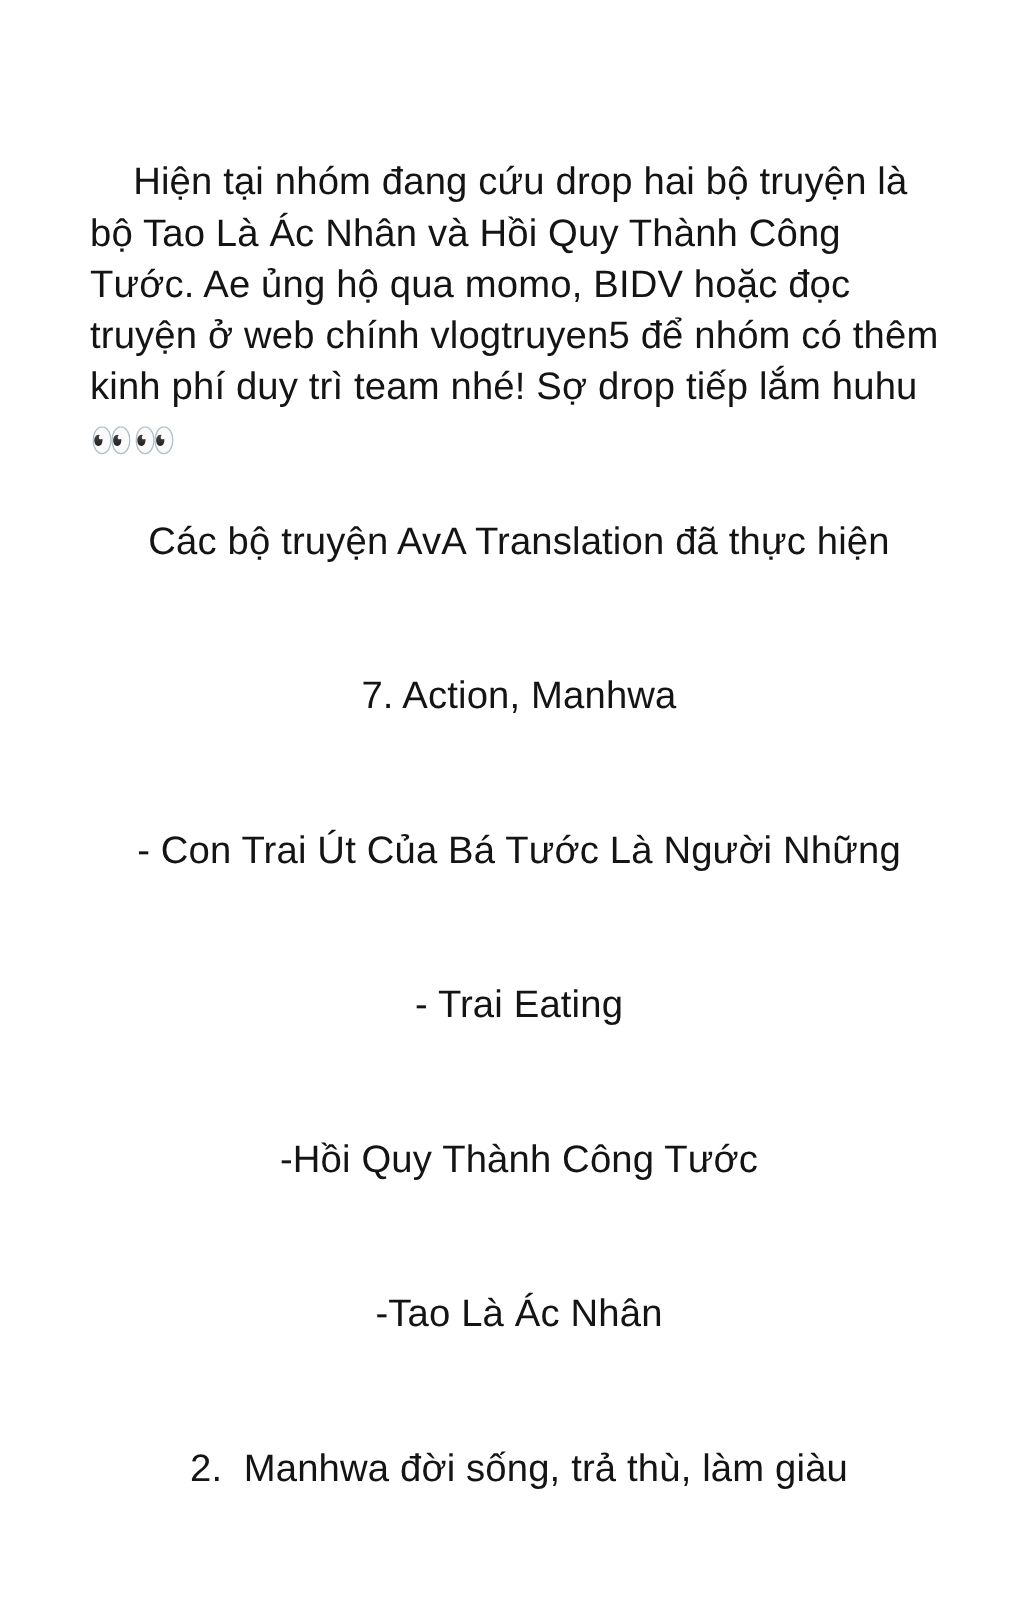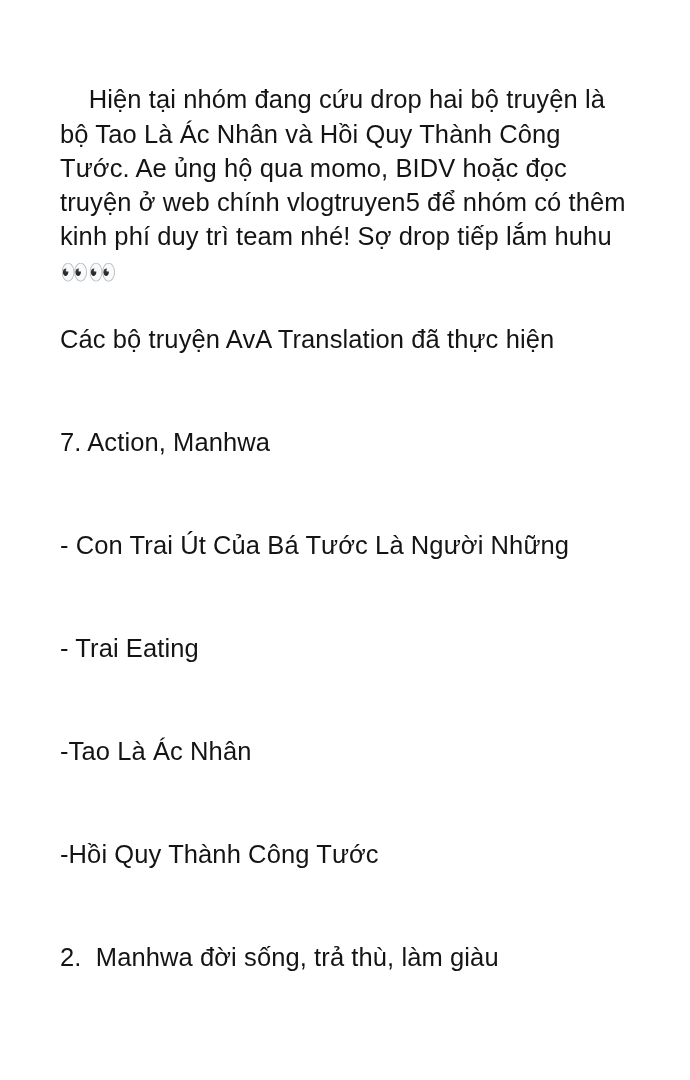--- a/index.html
+++ b/index.html
@@ -11,54 +11,55 @@
     width: 690px;
     height: 1080px;
     font-family: "Liberation Sans", sans-serif;
     color: #1a1a1a;
     overflow: hidden;
   }
   .page {
     width: 690px;
     height: 1080px;
     box-sizing: border-box;
-    padding: 48px 58px 0 60px;
+    padding: 70px 58px 0 60px;
     background: #ffffff;
   }
   .text-block {
     font-size: 25.5px;
     line-height: 1.345;
     letter-spacing: 0.1px;
     color: #141414;
     white-space: pre-wrap;
     word-wrap: break-word;
   }
   .para {
     margin: 0 0 0 0;
   }
   .line {
     display: block;
+    text-align: center;
   }
   .emoji {
     font-family: "DejaVu Sans", sans-serif;
     font-size: 23px;
   }
 </style>
 </head>
 <body>
 
 <div class="page">
   <div class="text-block">
     <span class="para"><span>Hiện tại nhóm đang cứu drop hai bộ truyện là bộ Tao Là Ác Nhân và Hồi Quy Thành Công Tước. Ae ủng hộ qua momo, BIDV hoặc đọc truyện ở web chính vlogtruyen5 để nhóm có thêm kinh phí duy trì team nhé! Sợ drop tiếp lắm huhu</span> <span class="emoji">👀👀</span></span>
     <span class="line">Các bộ truyện AvA Translation đã thực hiện</span>
     <span class="line">7. Action, Manhwa</span>
     <span class="line">- Con Trai Út Của Bá Tước Là Người Những</span>
     <span class="line">- Trai Eating</span>
+    <span class="line">-Hồi Quy Thành Công Tước</span>
     <span class="line">-Tao Là Ác Nhân</span>
-    <span class="line">-Hồi Quy Thành Công Tước</span>
     <span class="line">2.  Manhwa đời sống, trả thù, làm giàu</span>
     
     
     
     
     
     
     
     
     

